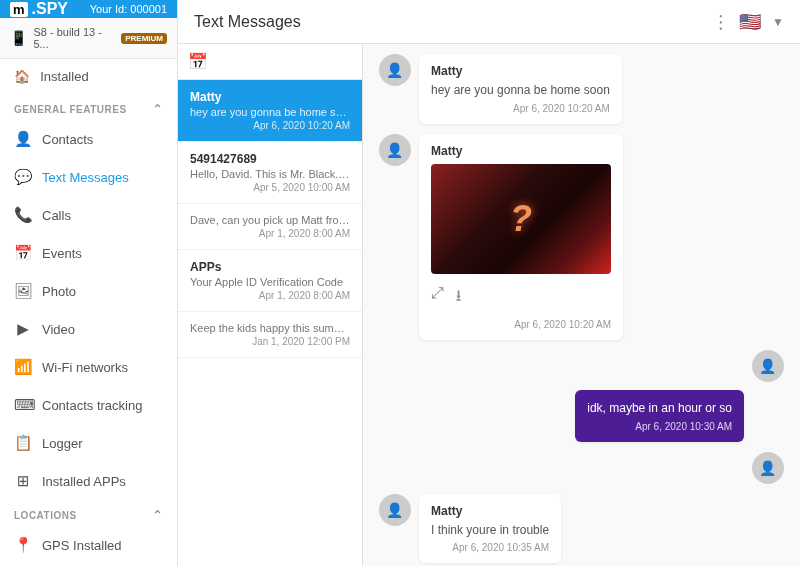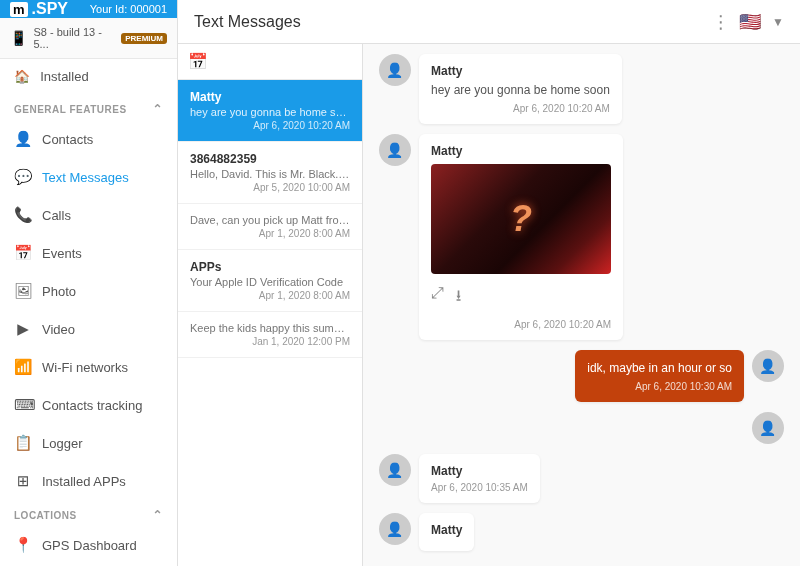--- a/index.html
+++ b/index.html
@@ -175,22 +175,23 @@
       flex-shrink: 0;
     }
     .msg-card {
       background: #fff;
       border-radius: 6px;
       padding: 10px 12px;
       box-shadow: 0 1px 3px rgba(0,0,0,0.08);
       max-width: 320px;
     }
     .msg-card.sent-card {
-      background: #c2410c;
+      background: #4c1d95;
       color: #fff;
+      margin-top: 40px;
     }
     .msg-sender { font-weight: 600; color: #333; font-size: 12px; margin-bottom: 4px; }
     .msg-text { font-size: 12px; color: #555; line-height: 1.4; }
     .msg-card.sent-card .msg-text { color: #fff; }
     .msg-time { font-size: 10px; color: #999; margin-top: 4px; text-align: right; }
     .msg-card.sent-card .msg-time { color: rgba(255,255,255,0.8); }
     .msg-image {
       width: 180px;
       height: 110px;
       border-radius: 4px;
@@ -288,21 +289,21 @@
     <span>Installed APPs</span>
   </div>
 
   <div class="section-header">
     <span>LOCATIONS</span>
     <span class="chevron">⌃</span>
   </div>
 
   <div class="nav-item">
     <span class="icon">📍</span>
-    <span>GPS Dashboard</span>
+    <span>GPS Installed</span>
   </div>
   <div class="nav-item">
     
     
   </div>
 </div>
 
 <div class="main">
   <div class="main-header">
     <span class="main-title">Text Messages</span>
@@ -319,21 +320,21 @@
       <div class="calendar-row">
         <span class="cal-icon">📅</span>
       </div>
 
       <div class="conv-item active">
         <div class="conv-name">Matty</div>
         <div class="conv-preview">hey are you gonna be home soon</div>
         <div class="conv-time">Apr 6, 2020 10:20 AM</div>
       </div>
       <div class="conv-item">
-        <div class="conv-name">3864882359</div>
+        <div class="conv-name">5491427689</div>
         <div class="conv-preview">Hello, David. This is Mr. Black. I've noti...</div>
         <div class="conv-time">Apr 5, 2020 10:00 AM</div>
       </div>
       <div class="conv-item">
         <div class="conv-preview">Dave, can you pick up Matt from schoo...</div>
         <div class="conv-time">Apr 1, 2020 8:00 AM</div>
       </div>
       <div class="conv-item">
         <div class="conv-name">APPs</div>
         <div class="conv-preview">Your Apple ID Verification Code</div>
@@ -380,20 +381,21 @@
       </div>
 
       <div class="msg-bubble-row sent">
         <div class="avatar-circle">👤</div>
       </div>
 
       <div class="msg-bubble-row">
         <div class="avatar-circle">👤</div>
         <div class="msg-card">
           <div class="msg-sender">Matty</div>
+          <div class="msg-text">I think youre in trouble</div>
           <div class="msg-time">Apr 6, 2020 10:35 AM</div>
         </div>
       </div>
 
       <div class="msg-bubble-row">
         <div class="avatar-circle">👤</div>
         <div class="msg-card">
           <div class="msg-sender">Matty</div>
         </div>
       </div>

